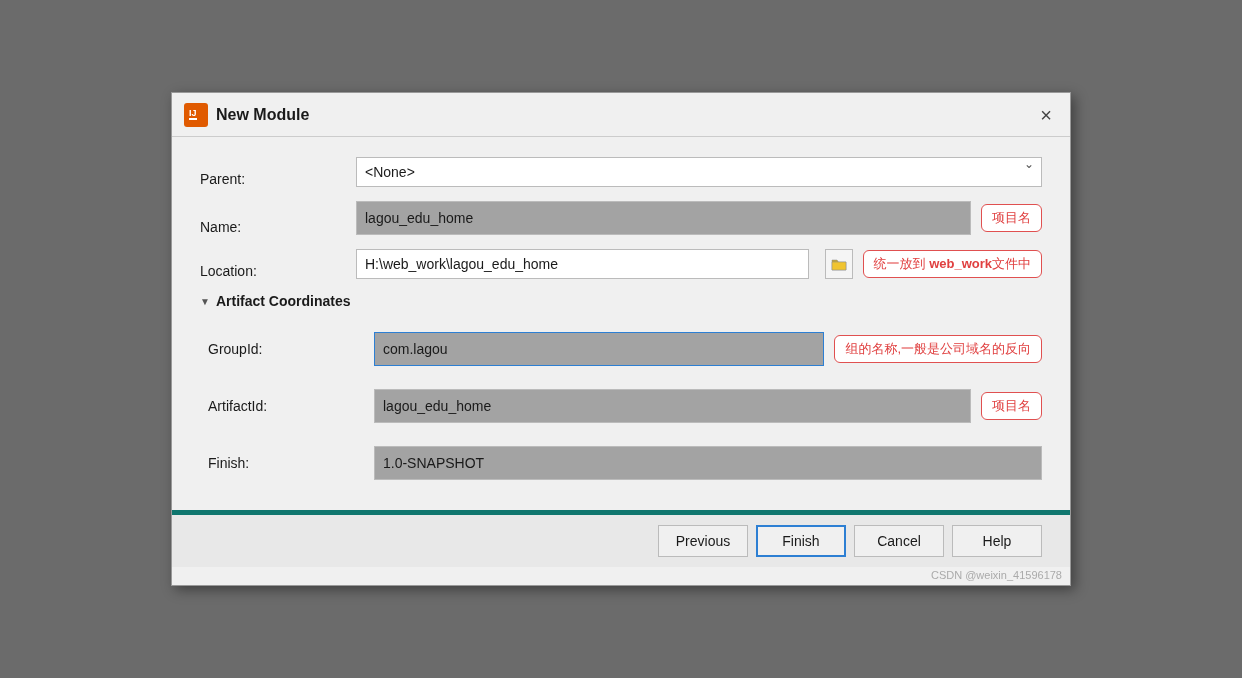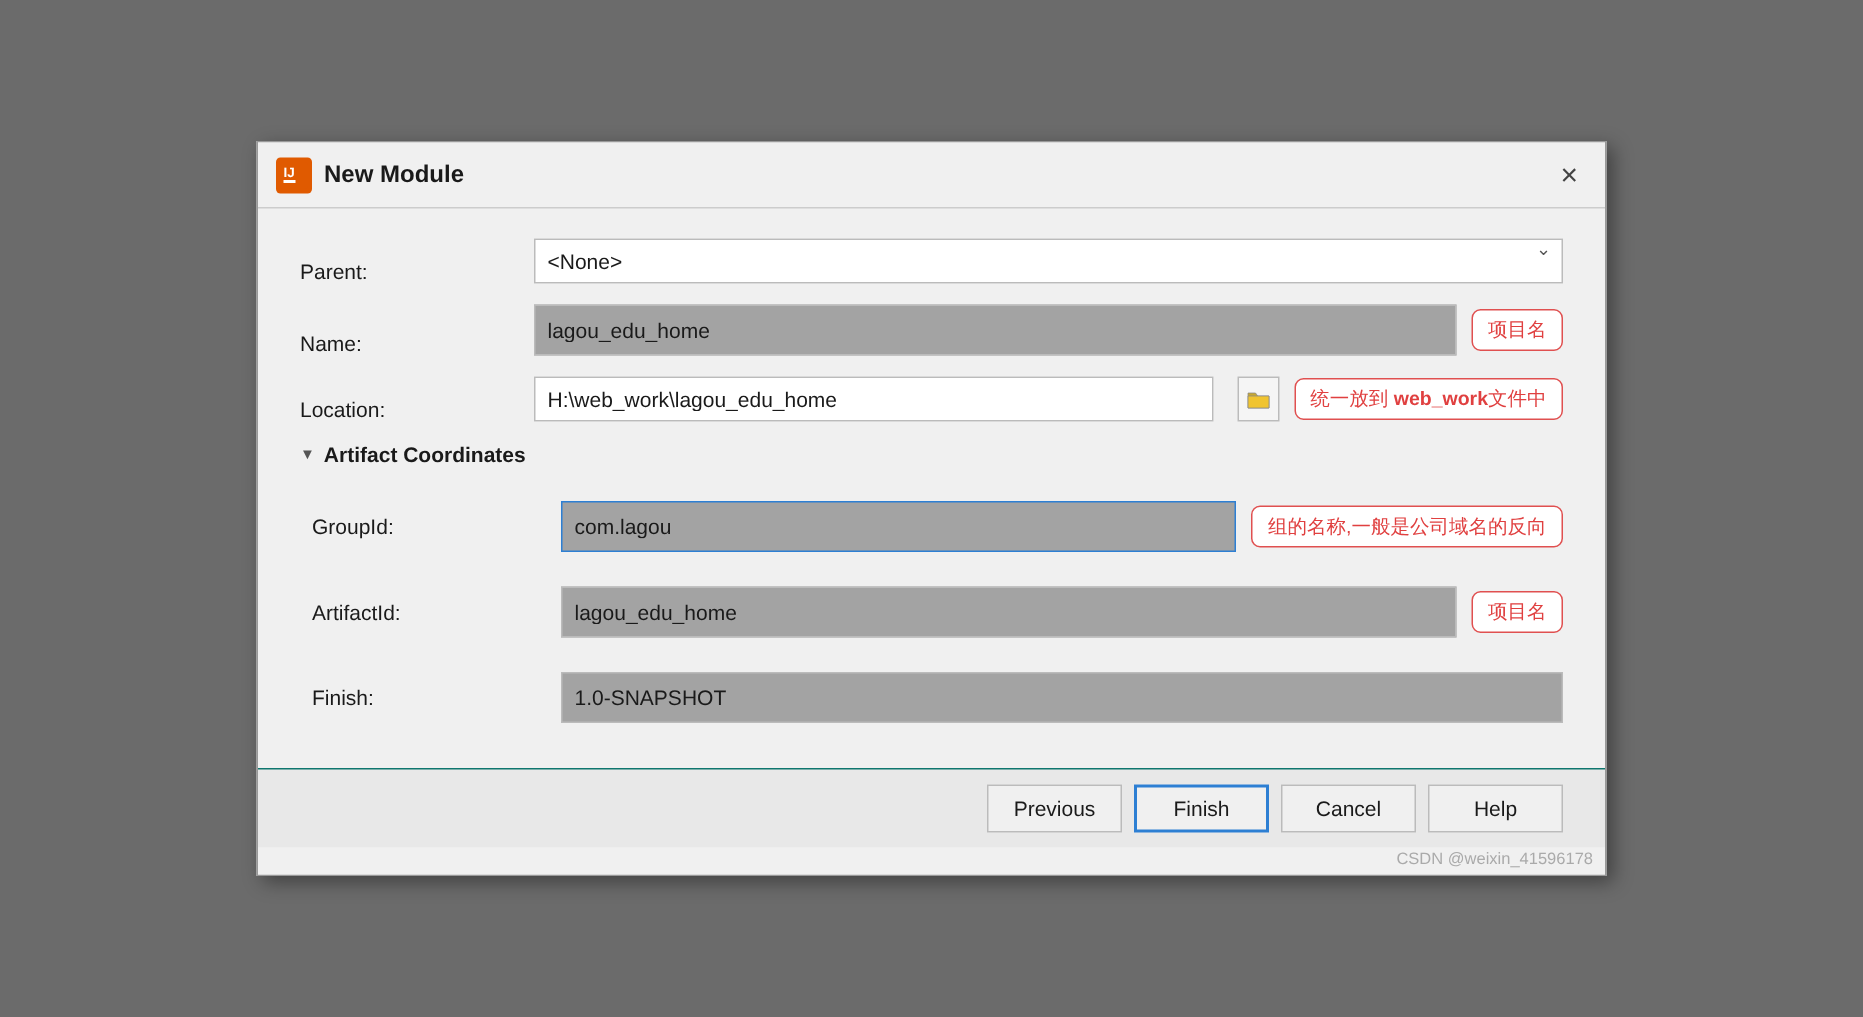--- a/index.html
+++ b/index.html
@@ -184,21 +184,21 @@
       font-weight: 500;
     }
     .tooltip-box.large {
       font-size: 13px;
     }
     .tooltip-box strong {
       font-weight: 700;
     }
     .dialog-footer {
       background: #e8e8e8;
-      border-top: 1px solid #0f766e;
+      border-top: 5px solid #0f766e;
       padding: 10px 28px;
       display: flex;
       justify-content: flex-end;
       align-items: center;
       gap: 8px;
     }
     .footer-btn {
       height: 32px;
       min-width: 90px;
       border: 1px solid #bbb;

